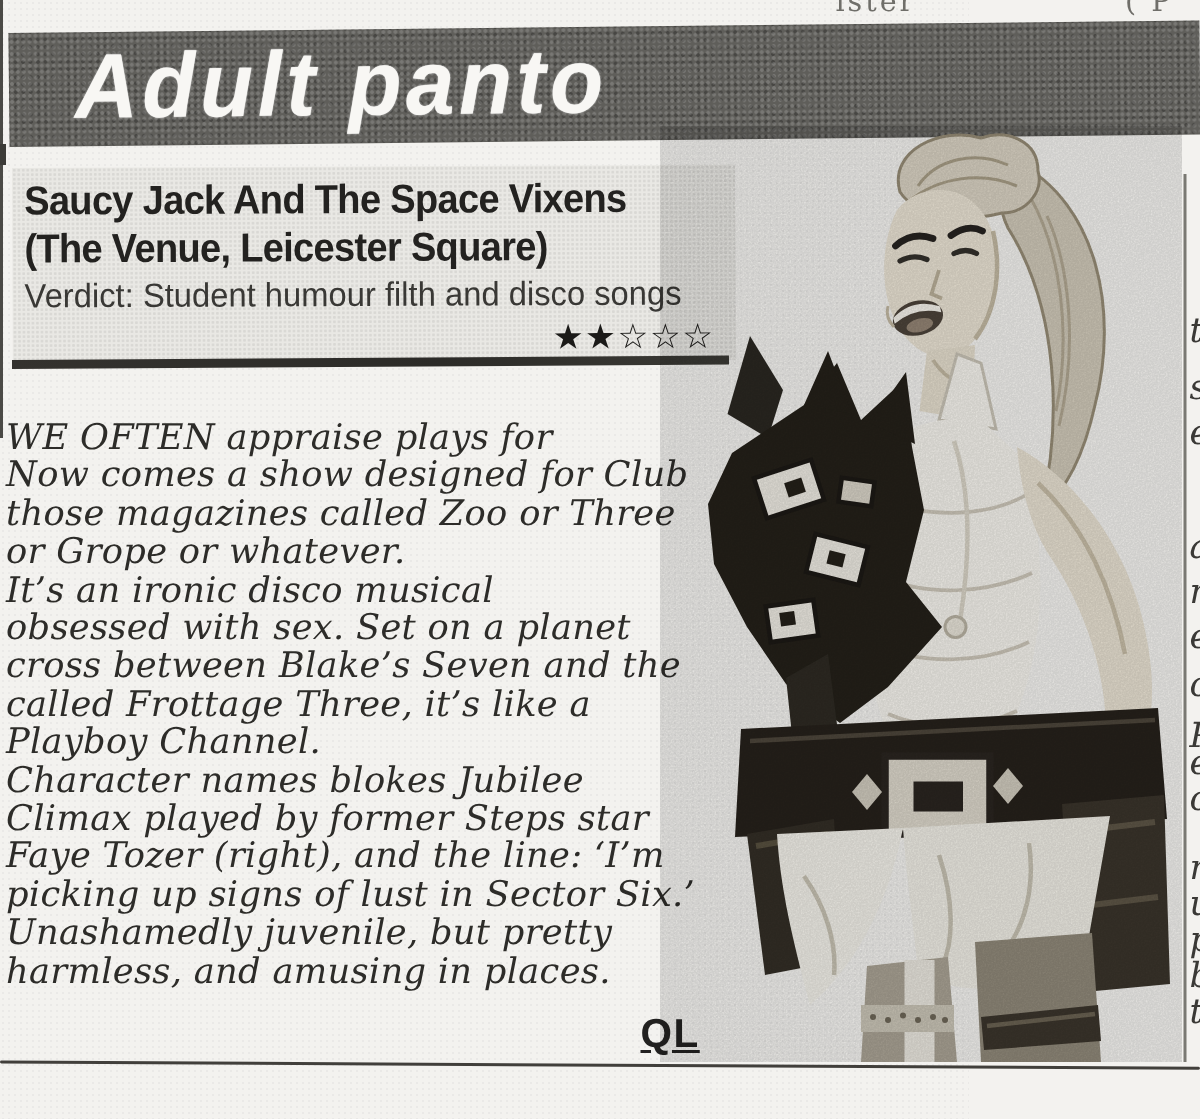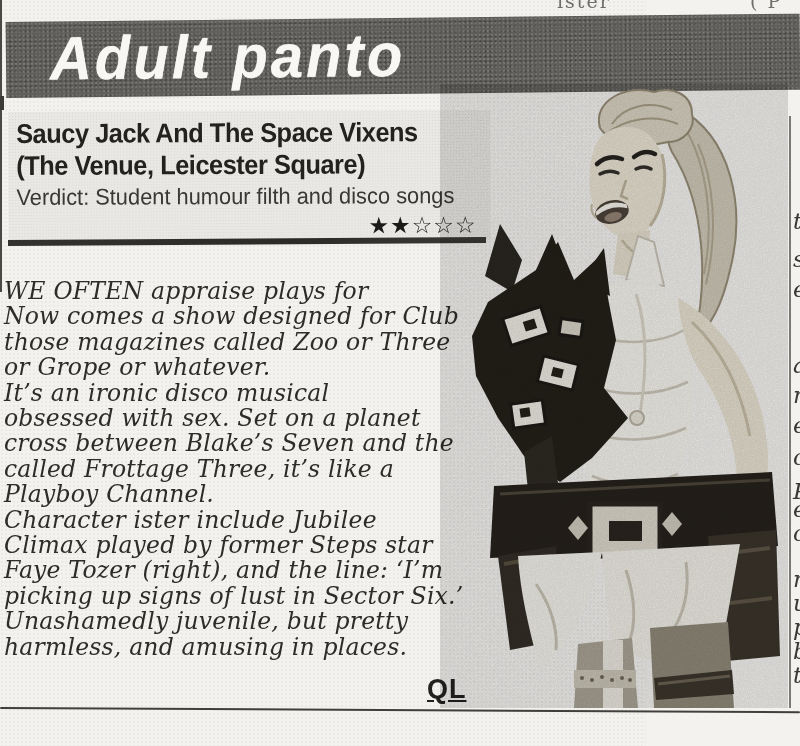--- a/index.html
+++ b/index.html
@@ -134,21 +134,21 @@
   <div class="article">
       <div class="body-line">WE OFTEN appraise plays for</div>
       <div class="body-line">Now comes a show designed for Club</div>
       <div class="body-line">those magazines called Zoo or Three</div>
       <div class="body-line">or Grope or whatever.</div>
       <div class="body-line">It’s an ironic disco musical</div>
       <div class="body-line">obsessed with sex. Set on a planet</div>
       <div class="body-line">cross between Blake’s Seven and the</div>
       <div class="body-line">called Frottage Three, it’s like a</div>
       <div class="body-line">Playboy Channel.</div>
-      <div class="body-line">Character ister include Jubilee</div>
+      <div class="body-line">Character names blokes Jubilee</div>
       <div class="body-line">Climax played by former Steps star</div>
       <div class="body-line">Faye Tozer (right), and the line: ‘I’m</div>
       <div class="body-line">picking up signs of lust in Sector Six.’</div>
       <div class="body-line">Unashamedly juvenile, but pretty</div>
       <div class="body-line">harmless, and amusing in places.</div>
     </div>
   <div class="byline">QL</div>
 
   <div class="bottom-rule"></div>
 

